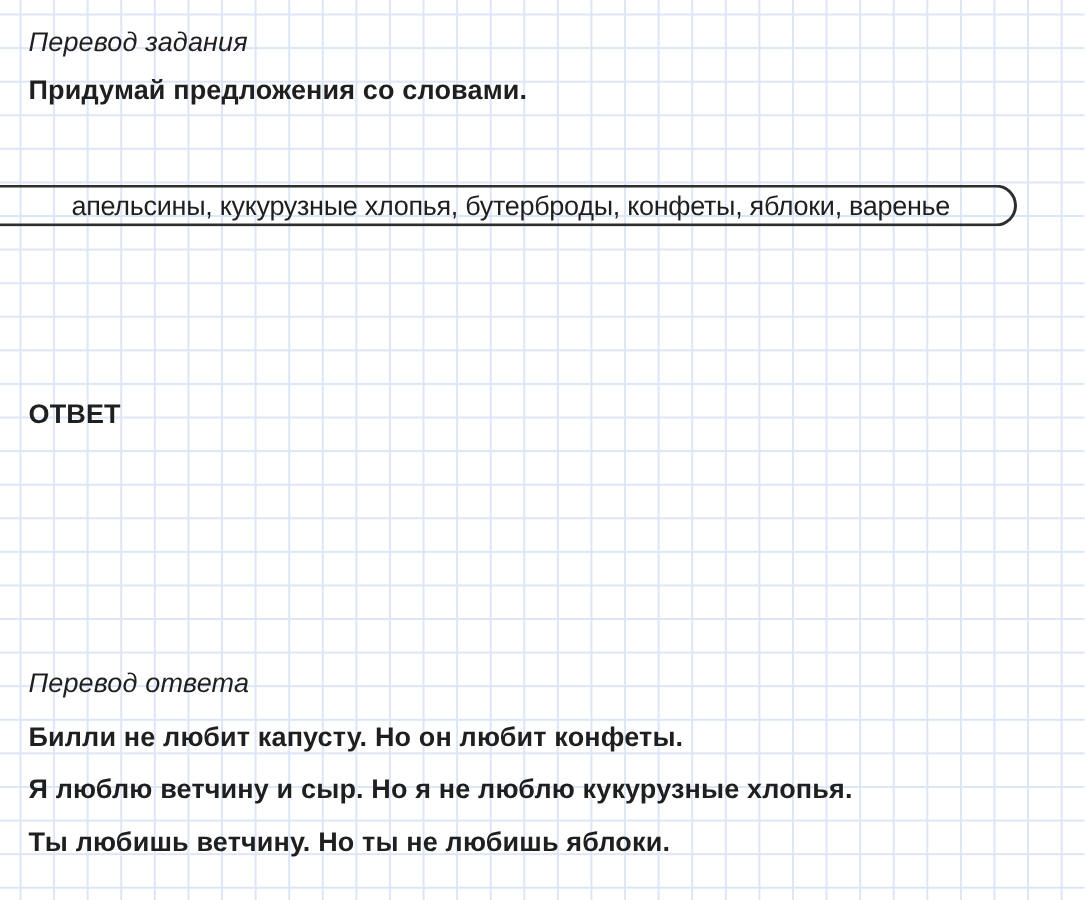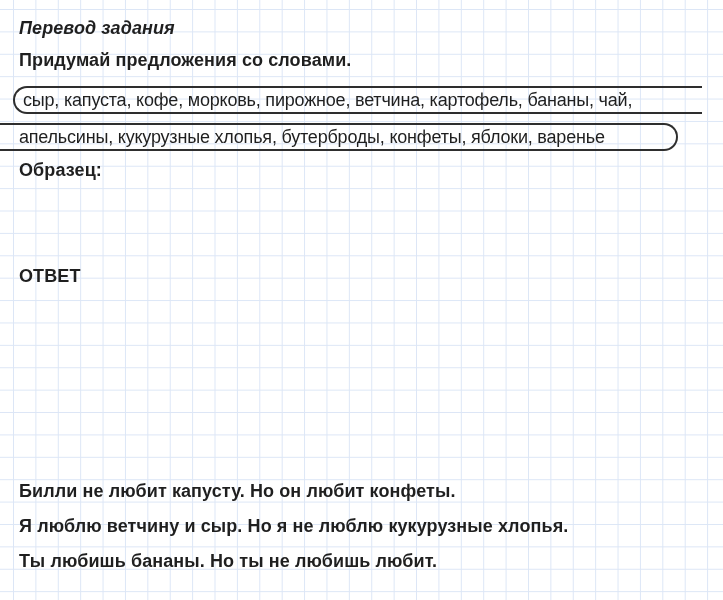--- a/index.html
+++ b/index.html
@@ -25,21 +25,21 @@
     left: 19px;
     margin: 0;
     font-size: 18px;
     line-height: 23px;
     letter-spacing: 0.1px;
     white-space: nowrap;
     color: #1f1f1f;
     font-weight: bold;
   }
   .bold { font-weight: bold; }
-  .bi { font-weight: bold; font-style: italic; }
+  .bi { font-weight: normal; font-style: italic; }
   .wordbox-line {
     position: absolute;
     display: flex;
     align-items: center;
     box-sizing: border-box;
     font-size: 18px;
     letter-spacing: -0.2px;
     white-space: nowrap;
     color: #1f1f1f;
   }
@@ -50,48 +50,46 @@
     border-right: none;
     border-radius: 14px 0 0 14px;
     padding-left: 8px;
   }
   .wordbox-line2 {
     left: 0; top: 123px;
     width: 678px; height: 28px;
     border: 2px solid #2e2e2e;
     border-left: none;
     border-radius: 0 14px 14px 0;
-    padding-left: 19px;
+    padding-left: 5px;
+    justify-content: center;
   }
 </style>
 </head>
 <body>
 
 <div class="page">
 
   <p class="t bi" style="top:17px">Перевод задания</p>
 
   <p class="t" style="top:49px">Придумай предложения со словами.</p>
 
-  <div class="wordbox-line wordbox-line1">
-    <span>сыр, капуста, кофе, морковь, пирожное, ветчина, картофель, бананы, чай,</span>
-  </div>
 
   <div class="wordbox-line wordbox-line2">
     <span>апельсины, кукурузные хлопья, бутерброды, конфеты, яблоки, варенье</span>
   </div>
 
-  <p class="t bold" style="top:159px">Образец:</p>
 
 
   <p class="t bold" style="top:265px">ОТВЕТ</p>
 
 
 
 
+  <p class="t bi" style="top:444px">Перевод ответа</p>
 
   <p class="t" style="top:515px">Я люблю ветчину и сыр. Но я не люблю кукурузные хлопья.</p>
 
   <p class="t" style="top:480px">Билли не любит капусту. Но он любит конфеты.</p>
 
-  <p class="t" style="top:550px">Ты любишь бананы. Но ты не любишь любит.</p>
+  <p class="t" style="top:550px">Ты любишь ветчину. Но ты не любишь яблоки.</p>
 
 </div>
 
 </body></html>

